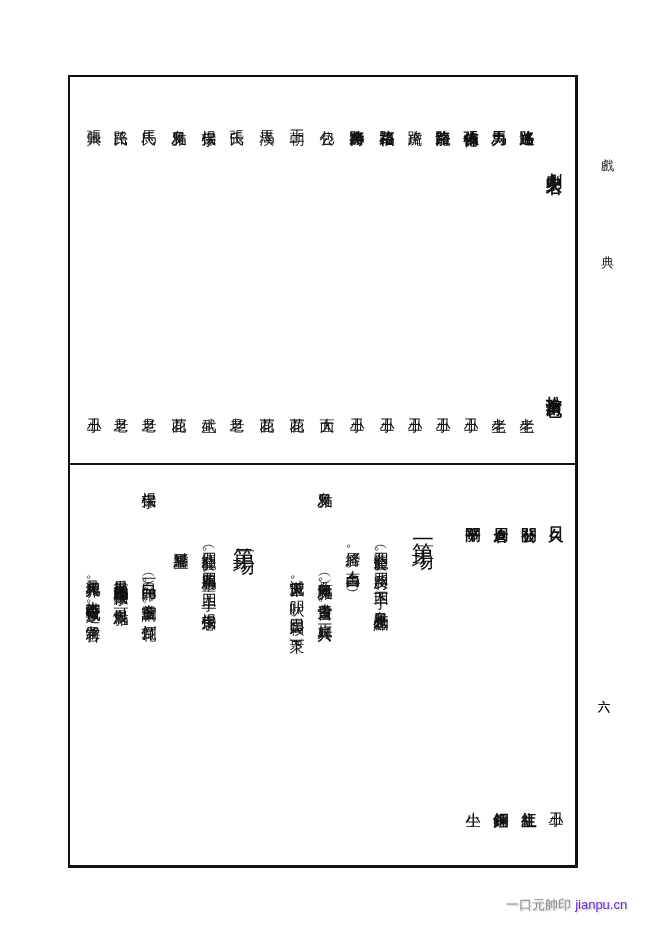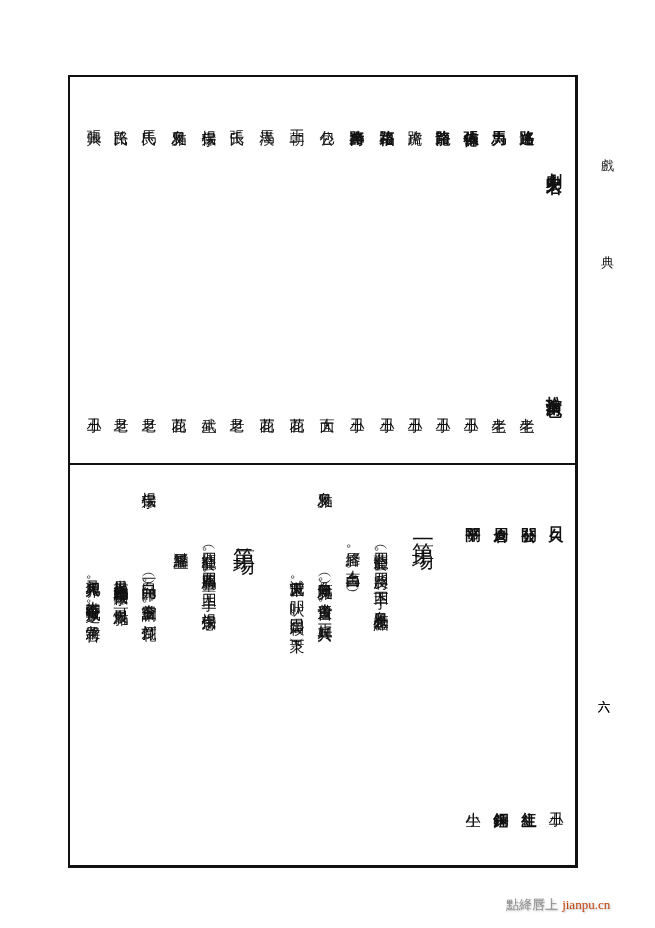--- a/index.html
+++ b/index.html
@@ -22,21 +22,21 @@
     font-size:15px; line-height:18px; letter-spacing:1px; white-space:nowrap;
   }
   .bold { font-weight:bold; }
   .hdr { font-size:16px; font-weight:bold; letter-spacing:2px; }
   .scene { font-size:22px; letter-spacing:3px; }
   .side { position:absolute; writing-mode:vertical-rl; text-orientation:upright; font-size:13px; }
   .watermark {
     position:absolute; left:506px; top:896px; font-family:"DejaVu Sans", sans-serif;
     font-size:13px; color:#8a8a8a; text-shadow:1px 1px 2px #bbb;
   }
-  .watermark .url { color:#c2410c; font-family:Liberation Serif, serif;text-align:center; }
+  .watermark .url { color:#6d28d9; font-family:Liberation Sans, sans-serif;text-align:center; }
 </style>
 </head>
 <body>
 
 <div class="frame"></div>
 <div class="divider"></div>
 
 <div class="side" style="left:598px;top:148px;">戲</div>
 <div class="side" style="left:598px;top:245px;">典</div>
 <div class="side" style="left:598px;top:690px;font-size:12px;line-height:12px;">六六六</div>
@@ -96,15 +96,15 @@
 
 <div class="vcol scene" style="left:235px;top:530px;">第二場</div>
 <div class="vcol" style="left:200px;top:540px;">（四紅龍套。四將四馬童。四上手。楊宗保念</div>
 <div class="vcol" style="left:172px;top:540px;">點絳唇上）</div>
 <div class="vcol" style="left:140px;top:480px;">楊宗保</div>
 <div class="vcol" style="left:140px;top:568px;">（白）一口元帥印。令前調三軍。打倒花</div>
 <div class="vcol" style="left:112px;top:568px;">世界保主錦乾坤本帥楊宗保。可恨烏雅</div>
 <div class="vcol" style="left:84px;top:568px;">叉興兵犯界。本帥奉令征戰叛逆。衆將官。</div>
 
 <div class="watermark">
-  <span>點絳唇上</span>
+  <span>一口元帥印</span>
   <span class="url">jianpu.cn</span>
 </div>
 
 </body></html>

